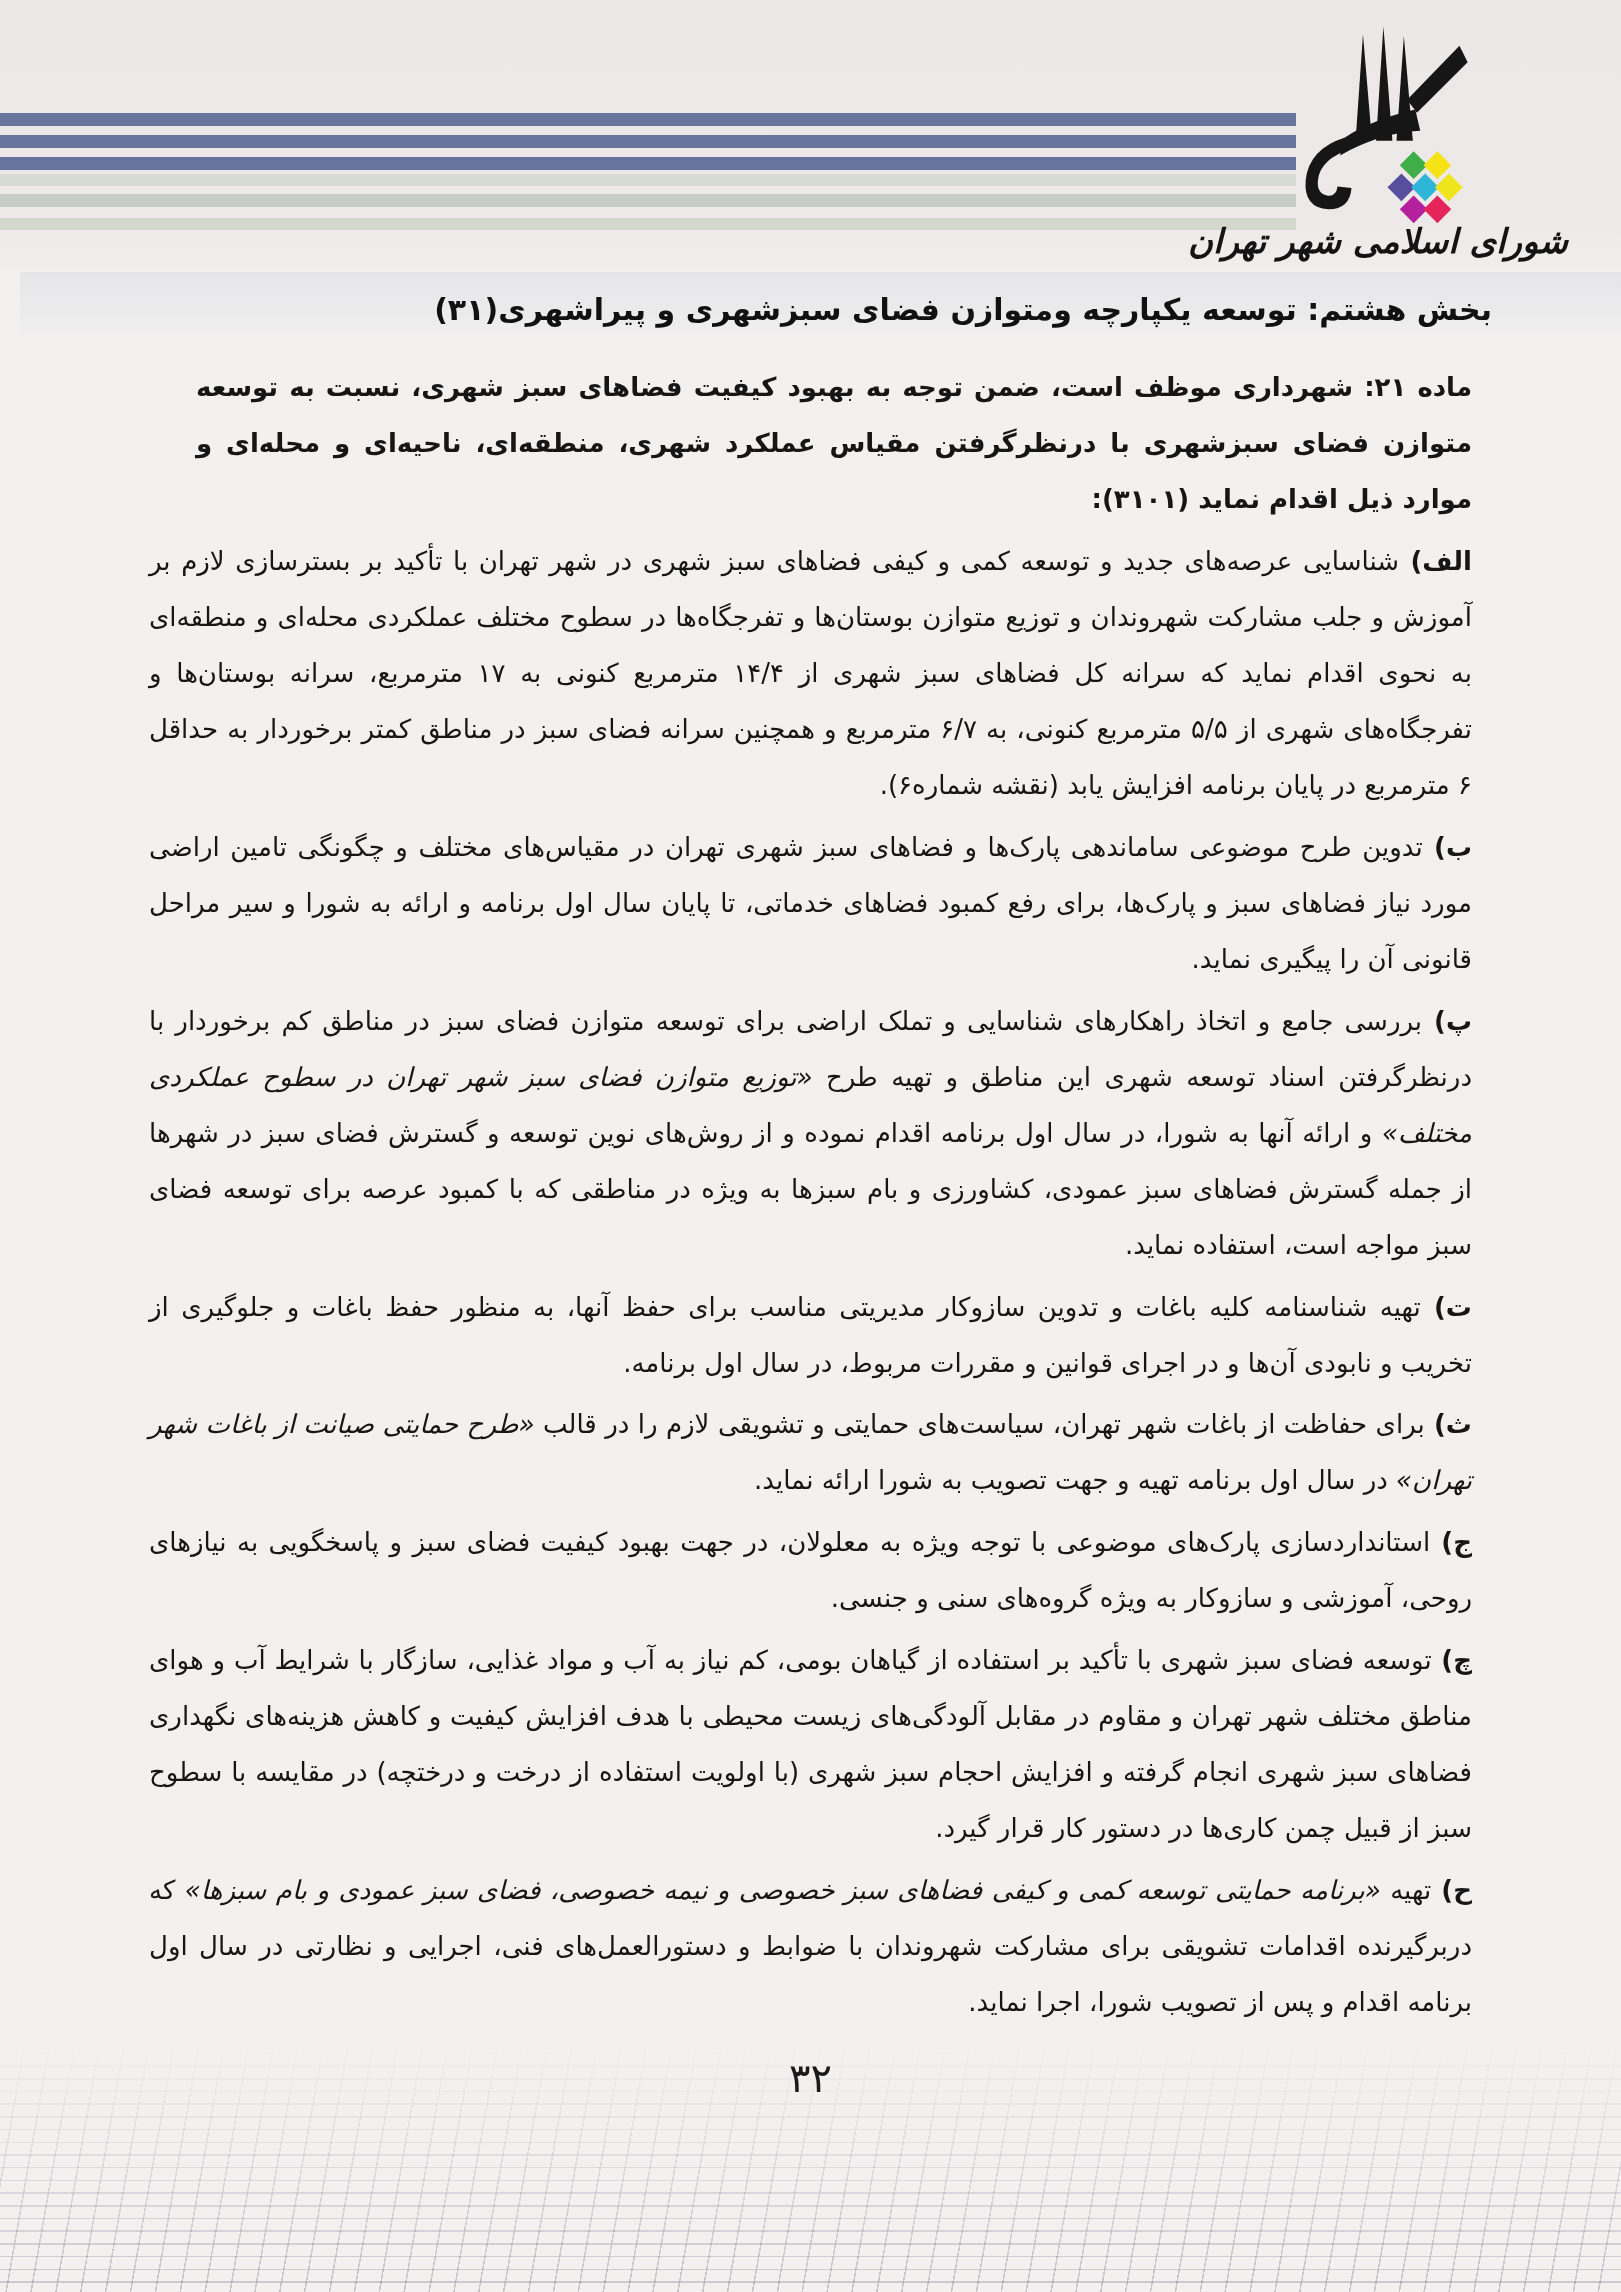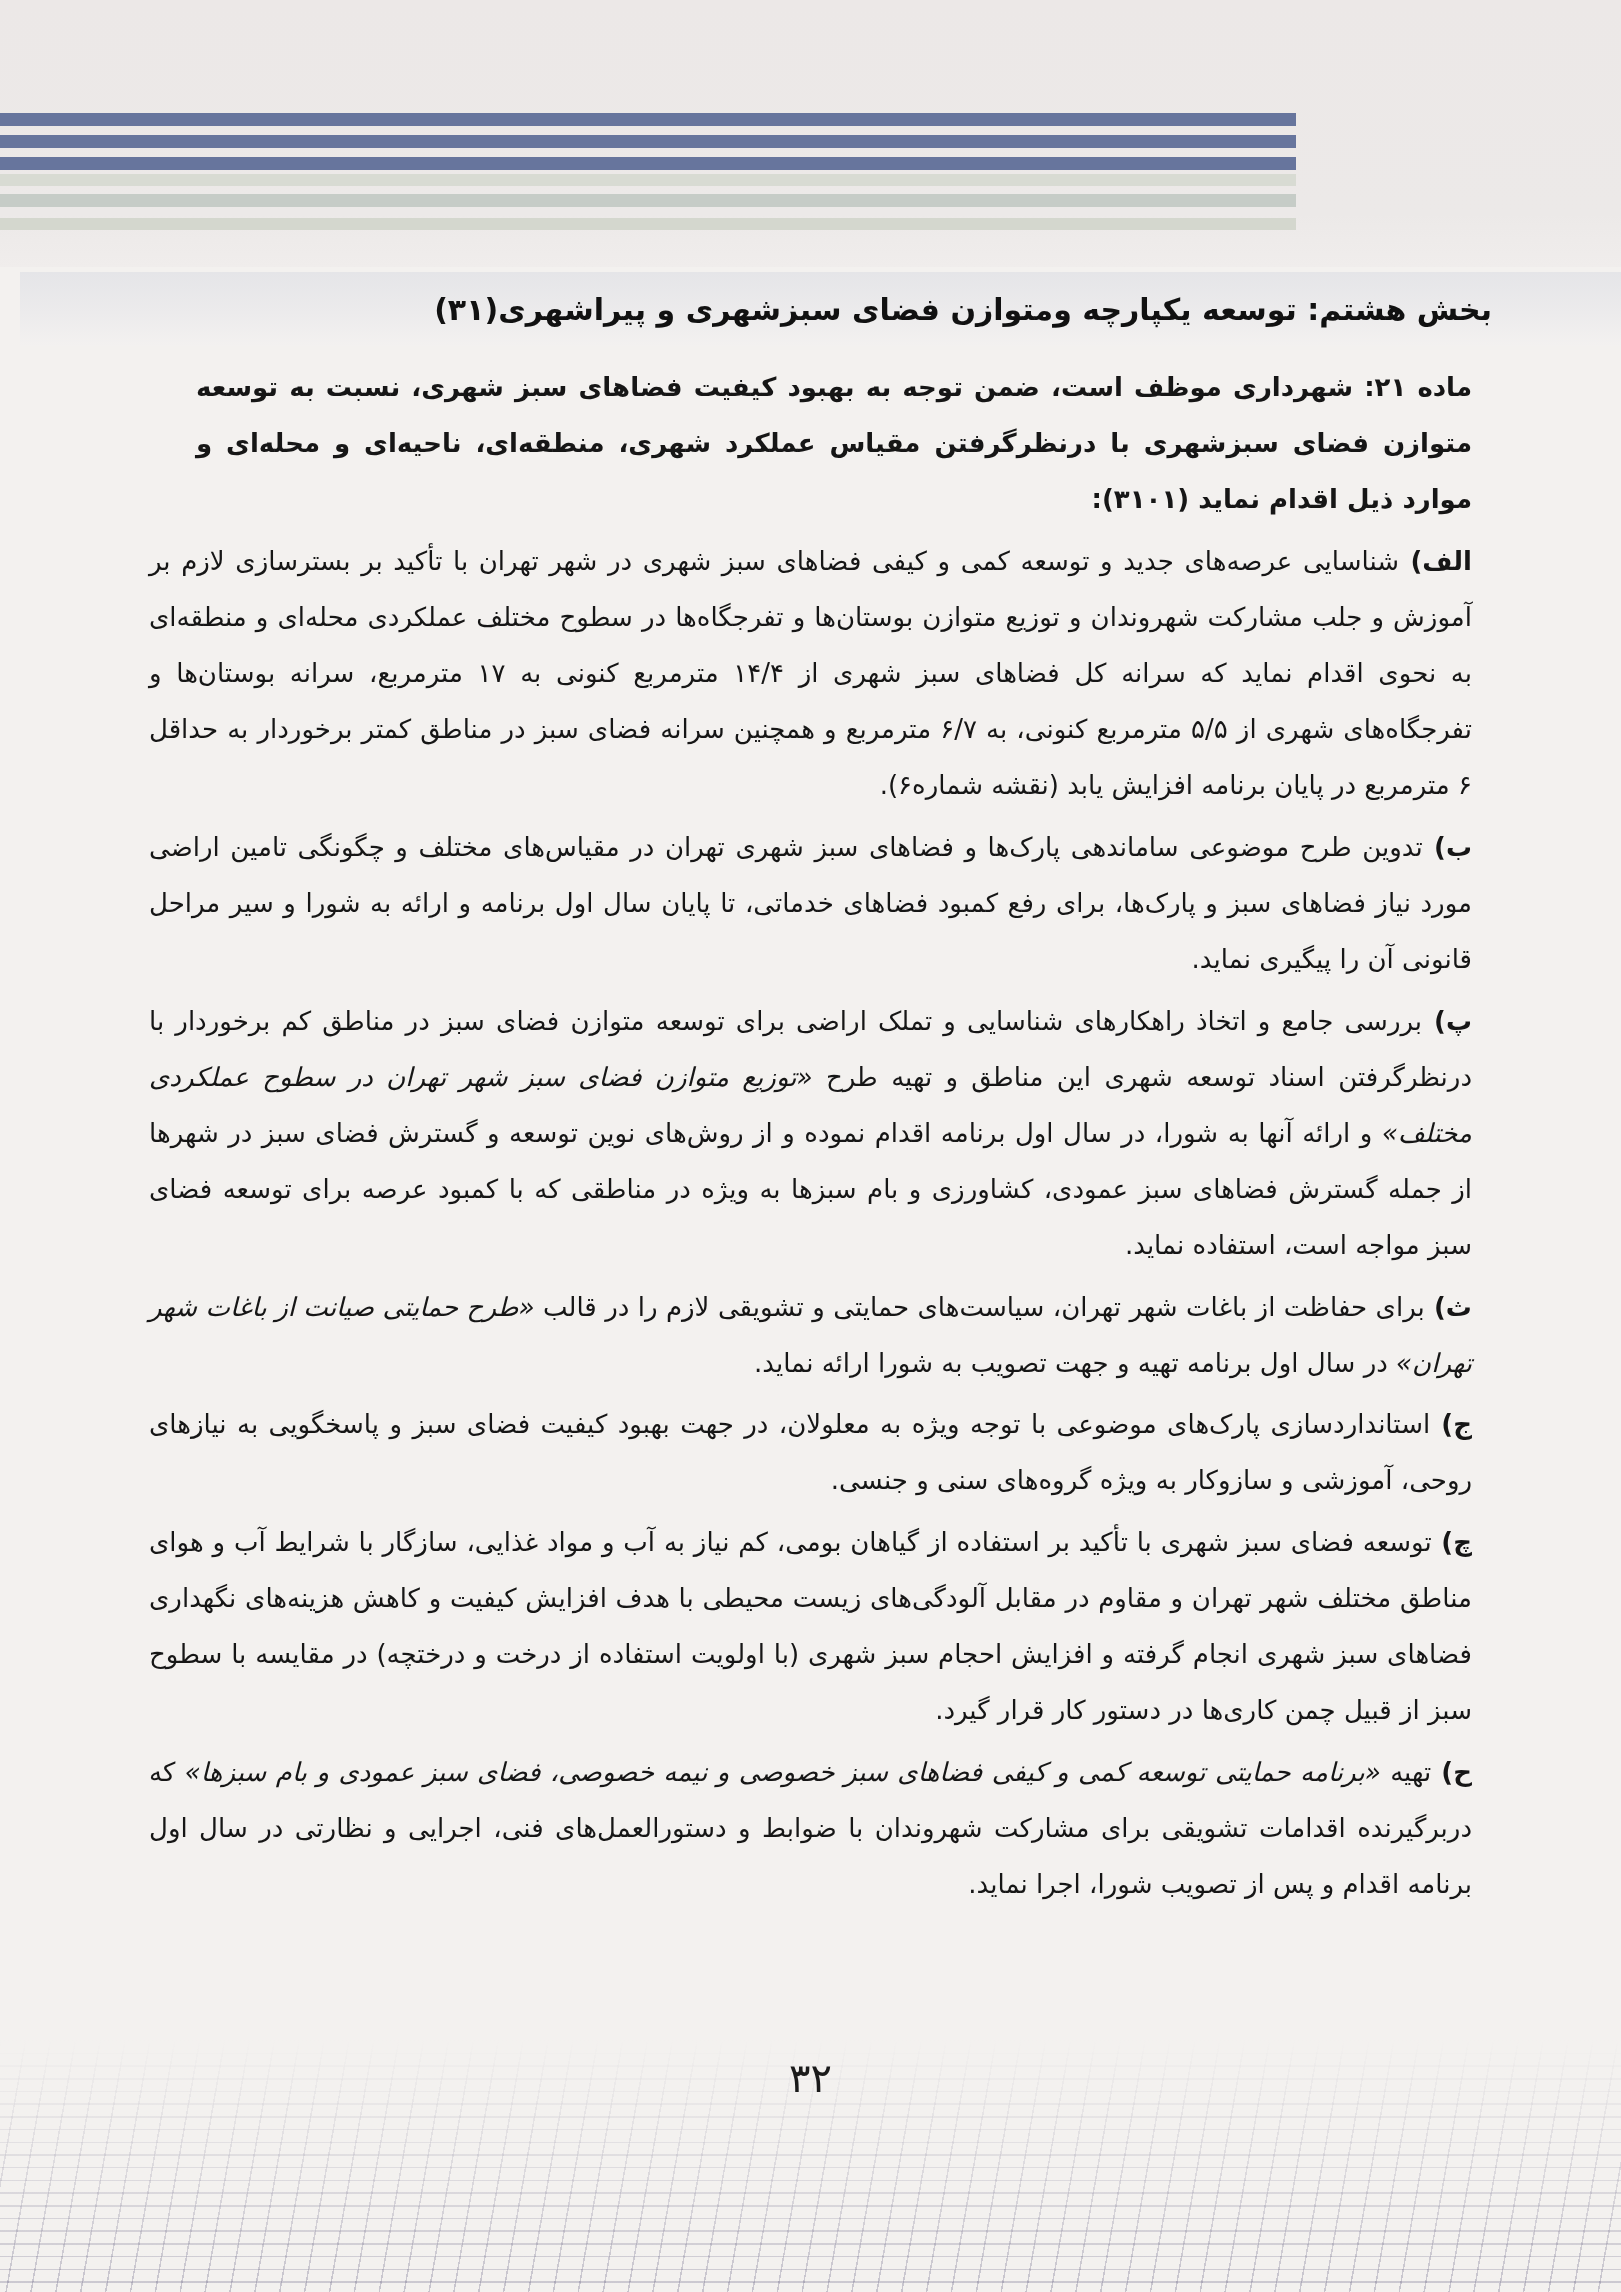--- a/index.html
+++ b/index.html
@@ -73,35 +73,63 @@
 <div class="top-strip">
   <div class="stripes">
     <div class="stripe s1" style="background: rgb(103, 117, 157);"></div>
     <div class="stripe s2" style="background: rgb(103, 117, 157);"></div>
     <div class="stripe s3" style="background: rgb(103, 117, 157);"></div>
     <div class="stripe s4" style="background: rgb(216, 219, 211);"></div>
     <div class="stripe s5" style="background: rgb(198, 204, 199);"></div>
     <div class="stripe s6" style="background: rgb(212, 215, 206);"></div>
   </div>
 
+  <div class="logo-block">
+    <svg class="logo-mark" width="245" height="211" viewBox="0 0 250 258">
+      <g fill="#161616">
+
+        <path d="M97 150 L106 20 L117 150 Z"></path>
+        <path d="M122 150 L131 10 L142 150 Z"></path>
+        <path d="M147 150 L156 22 L167 150 Z"></path>
+
+        <path d="M160 100 L224 34 L234 54 L172 116 Z"></path>
+
+        <path d="M78 168 Q128 140 176 138 L170 112 Q118 124 84 146 Z"></path>
+
+        <path d="M84 146 Q40 160 36 198 Q33 232 64 234 Q90 234 92 208 L75 206 Q73 219 62 217 Q49 214 51 198 Q54 172 92 160 Z"></path>
+      </g>
+
+      <g stroke="none">
+        <rect x="-12" y="-12" width="24" height="24" transform="translate(168,180) rotate(45)" fill="#3fae49"></rect>
+        <rect x="-12" y="-12" width="24" height="24" transform="translate(197,180) rotate(45)" fill="#f5e316"></rect>
+        <rect x="-12" y="-12" width="24" height="24" transform="translate(153,207) rotate(45)" fill="#574f9e"></rect>
+        <rect x="-12" y="-12" width="24" height="24" transform="translate(182,207) rotate(45)" fill="#2eb6d8"></rect>
+        <rect x="-12" y="-12" width="24" height="24" transform="translate(211,207) rotate(45)" fill="#efe51c"></rect>
+        <rect x="-12" y="-12" width="24" height="24" transform="translate(168,234) rotate(45)" fill="#b5209e"></rect>
+        <rect x="-12" y="-12" width="24" height="24" transform="translate(197,234) rotate(45)" fill="#e5245a"></rect>
+      </g>
+    </svg>
+    <div class="org-name">شورای اسلامی شهر تهران</div>
+  </div>
 </div>
 
 <div class="heading-band">
   <h1>بخش هشتم: توسعه یکپارچه ومتوازن فضای سبزشهری و پیراشهری(۳۱)</h1>
 </div>
 
 <div class="content">
   <p class="intro">
     <span class="ilabel">ماده ۲۱:</span>
     <span>شهرداری موظف است، ضمن توجه به بهبود کیفیت فضاهای سبز شهری، نسبت به توسعه متوازن فضای سبزشهری با درنظرگرفتن مقیاس عملکرد شهری، منطقه‌ای، ناحیه‌ای و محله‌ای و موارد ذیل اقدام نماید (۳۱۰۱):</span>
   </p>
   <div>
       <p class="para"><span class="ilabel">الف) </span><span>شناسایی عرصه‌های جدید و توسعه کمی و کیفی فضاهای سبز شهری در شهر تهران با تأکید بر بسترسازی لازم بر آموزش و جلب مشارکت شهروندان و توزیع متوازن بوستان‌ها و تفرجگاه‌ها در سطوح مختلف عملکردی محله‌ای و منطقه‌ای به نحوی اقدام نماید که سرانه کل فضاهای سبز شهری از ۱۴/۴ مترمربع کنونی به ۱۷ مترمربع، سرانه بوستان‌ها و تفرجگاه‌های شهری از ۵/۵ مترمربع کنونی، به ۶/۷ مترمربع و همچنین سرانه فضای سبز در مناطق کمتر برخوردار به حداقل ۶ مترمربع در پایان برنامه افزایش یابد (نقشه شماره۶).</span></p>
       <p class="para"><span class="ilabel">ب) </span><span>تدوین طرح موضوعی ساماندهی پارک‌ها و فضاهای سبز شهری تهران در مقیاس‌های مختلف و چگونگی تامین اراضی مورد نیاز فضاهای سبز و پارک‌ها، برای رفع کمبود فضاهای خدماتی، تا پایان سال اول برنامه و ارائه به شورا و سیر مراحل قانونی آن را پیگیری نماید.</span></p>
       <p class="para"><span class="ilabel">پ) </span><span>بررسی جامع و اتخاذ راهکارهای شناسایی و تملک اراضی برای توسعه متوازن فضای سبز در مناطق کم برخوردار با درنظرگرفتن اسناد توسعه شهری این مناطق و تهیه طرح </span><span class="it">«توزیع متوازن فضای سبز شهر تهران در سطوح عملکردی مختلف»</span><span> و ارائه آنها به شورا، در سال اول برنامه اقدام نموده و از روش‌های نوین توسعه و گسترش فضای سبز در شهرها از جمله گسترش فضاهای سبز عمودی، کشاورزی و بام سبزها به ویژه در مناطقی که با کمبود عرصه برای توسعه فضای سبز مواجه است، استفاده نماید.</span></p>
+      <p class="para"><span class="ilabel">ت) </span><span>تهیه شناسنامه کلیه باغات و تدوین سازوکار مدیریتی مناسب برای حفظ آنها، به منظور حفظ باغات و جلوگیری از تخریب و نابودی آن‌ها و در اجرای قوانین و مقررات مربوط، در سال اول برنامه.</span></p>
       <p class="para"><span class="ilabel">ث) </span><span>برای حفاظت از باغات شهر تهران، سیاست‌های حمایتی و تشویقی لازم را در قالب </span><span class="it">«طرح حمایتی صیانت از باغات شهر تهران»</span><span> در سال اول برنامه تهیه و جهت تصویب به شورا ارائه نماید.</span></p>
       <p class="para"><span class="ilabel">ج) </span><span>استانداردسازی پارک‌های موضوعی با توجه ویژه به معلولان، در جهت بهبود کیفیت فضای سبز و پاسخگویی به نیازهای روحی، آموزشی و سازوکار به ویژه گروه‌های سنی و جنسی.</span></p>
       <p class="para"><span class="ilabel">چ) </span><span>توسعه فضای سبز شهری با تأکید بر استفاده از گیاهان بومی، کم نیاز به آب و مواد غذایی، سازگار با شرایط آب و هوای مناطق مختلف شهر تهران و مقاوم در مقابل آلودگی‌های زیست محیطی با هدف افزایش کیفیت و کاهش هزینه‌های نگهداری فضاهای سبز شهری انجام گرفته و افزایش احجام سبز شهری (با اولویت استفاده از درخت و درختچه) در مقایسه با سطوح سبز از قبیل چمن کاری‌ها در دستور کار قرار گیرد.</span></p>
       <p class="para"><span class="ilabel">ح) </span><span>تهیه </span><span class="it">«برنامه حمایتی توسعه کمی و کیفی فضاهای سبز خصوصی و نیمه خصوصی، فضای سبز عمودی و بام سبزها»</span><span> که دربرگیرنده اقدامات تشویقی برای مشارکت شهروندان با ضوابط و دستورالعمل‌های فنی، اجرایی و نظارتی در سال اول برنامه اقدام و پس از تصویب شورا، اجرا نماید.</span></p>
     </div>
 </div>
 
 <div class="footer-pattern"></div>
 <div class="footer-fade"></div>
 <div class="page-number">۳۲</div>

